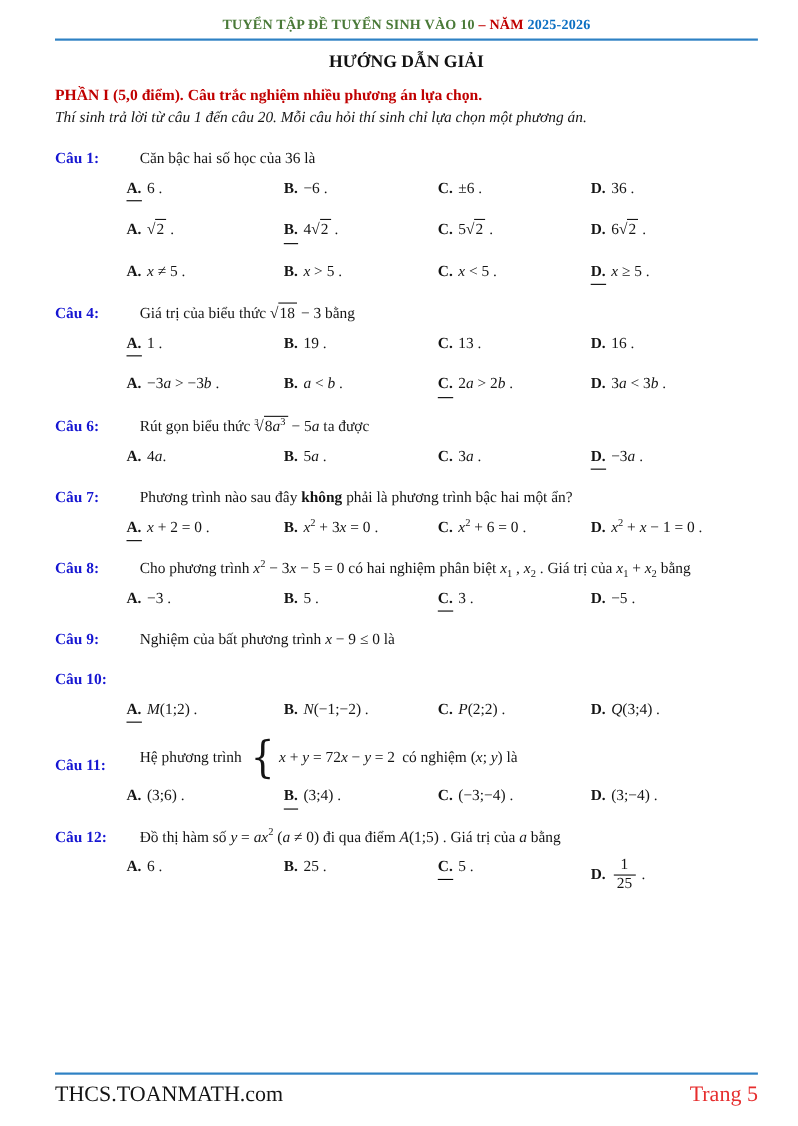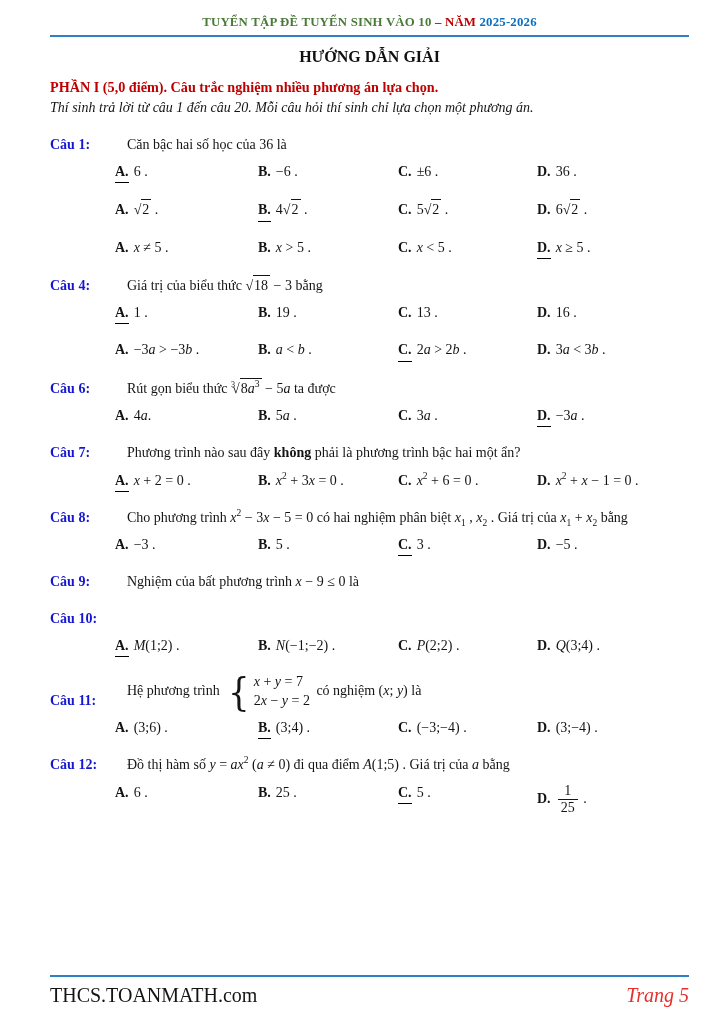--- a/index.html
+++ b/index.html
@@ -43,28 +43,28 @@
   sub { font-size:68%; line-height:0; }
   .sqrt { white-space:nowrap; display:inline-block; }
   .sqrt-sign { display:inline-block; }
   .sqrt-rad { display:inline-block; border-top:1.2px solid #141414; padding:0 2px 0 1px; }
   .root-idx { font-size:58%; vertical-align:super; margin-right:-3px; }
   .frac { display:inline-flex; flex-direction:column; text-align:center; vertical-align:middle; line-height:1.15; margin:0 2px; }
   .frac .num, .frac .den { display:block; padding:0 3px; }
   .frac .den { border-top:1.2px solid #141414; }
   .cases { display:inline-flex; align-items:center; vertical-align:middle; margin:0 3px; }
   .cases .brace { font-size:285%; font-weight:300; line-height:0.85; margin-right:2px; display:inline-block; transform:scaleX(0.85); font-family:"DejaVu Serif",serif; }
-  .cases .cases-col { display:flex; flex-direction:column; }
+  .cases .cases-col { display:flex; }
   .cases .case-line { line-height:1.35; }
 
   
   .footer { position:absolute; left:50px; right:36px; bottom:14px; }
   .footer-row { display:flex; justify-content:space-between; padding-top:4px; font-size:20px; }
   .footer-site { color:#141414; }
-  .footer-page { color:#e62e2e;font-style:italic; }
+  .footer-page { color:#e62e2e; }
 </style>
 </head>
 <body>
 
 <div class="page">
 
   <div class="header-line">
     <span class="hdr-green">TUYỂN TẬP ĐỀ TUYỂN SINH VÀO 10 </span><span class="hdr-red">– NĂM </span><span class="hdr-blue">2025-2026</span>
   </div>
   <div class="rule"></div>

